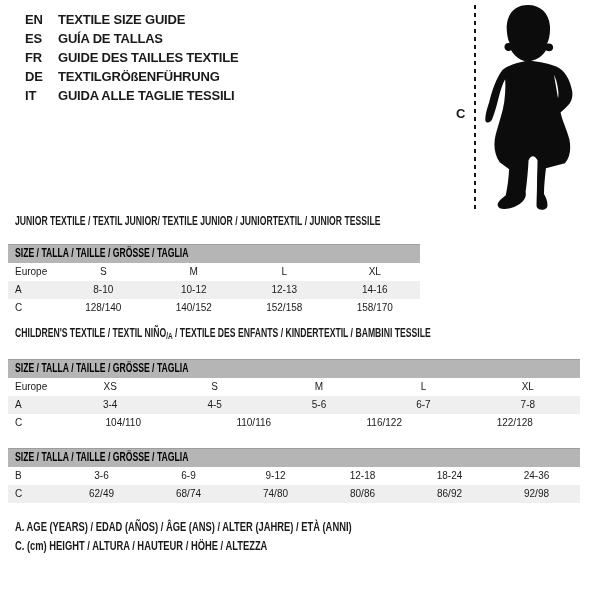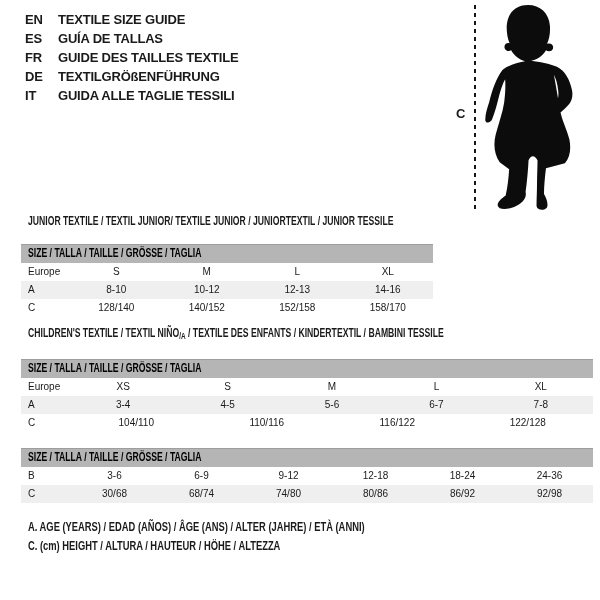--- a/index.html
+++ b/index.html
@@ -18,21 +18,21 @@
 
   
   .dash-line {
     position:absolute; left:474px; top:5px; width:2px; height:207px;
     background:repeating-linear-gradient(to bottom,#141414 0 4px,transparent 4px 8px);
   }
   .height-letter { position:absolute; left:456px; top:106px; font-size:13px; font-weight:700; }
   .baby-svg { position:absolute; left:482px; top:3px; width:116px; height:211px; }
 
   
-  .content { position:absolute; left:21px; top:212px; width:572px; }
+  .content { position:absolute; left:8px; top:212px; width:572px; }
   .tbl-section { margin-top:2px; }
   .tbl-section:nth-child(2) { margin-top:9px; }
   .tbl-section:nth-child(3) { margin-top:8px; }
   .tbl-title-block { margin-left:7px; margin-bottom:11px; }
   .tbl-section:nth-child(2) .tbl-title-block { margin-bottom:12px; }
   .tbl-section:nth-child(3) .tbl-title-block { margin-bottom:5px; }
   .tbl-title-line { font-size:12px; font-weight:700; line-height:14px; }
   .tbl-section:nth-child(3) .tbl-title-line { line-height:16px; }
   .subsc { font-size:9px; vertical-align:-2px; }
 
@@ -197,21 +197,21 @@
           <span class="tlabel">B</span>
           <span class="tcell">3-6</span>
           <span class="tcell">6-9</span>
           <span class="tcell">9-12</span>
           <span class="tcell">12-18</span>
           <span class="tcell">18-24</span>
           <span class="tcell">24-36</span>
         </div>
         <div class="trow shaded" style="background: rgb(239, 239, 239);">
           <span class="tlabel">C</span>
-          <span class="tcell">30/68</span>
+          <span class="tcell">62/49</span>
           <span class="tcell">68/74</span>
           <span class="tcell">74/80</span>
           <span class="tcell">80/86</span>
           <span class="tcell">86/92</span>
           <span class="tcell">92/98</span>
         </div>
       </div>
     </section>
     <div class="notes">
       <div class="note-line"><span class="cond-n">A. AGE (YEARS) / EDAD (AÑOS) / ÂGE (ANS) / ALTER (JAHRE) / ETÀ (ANNI)</span></div>

